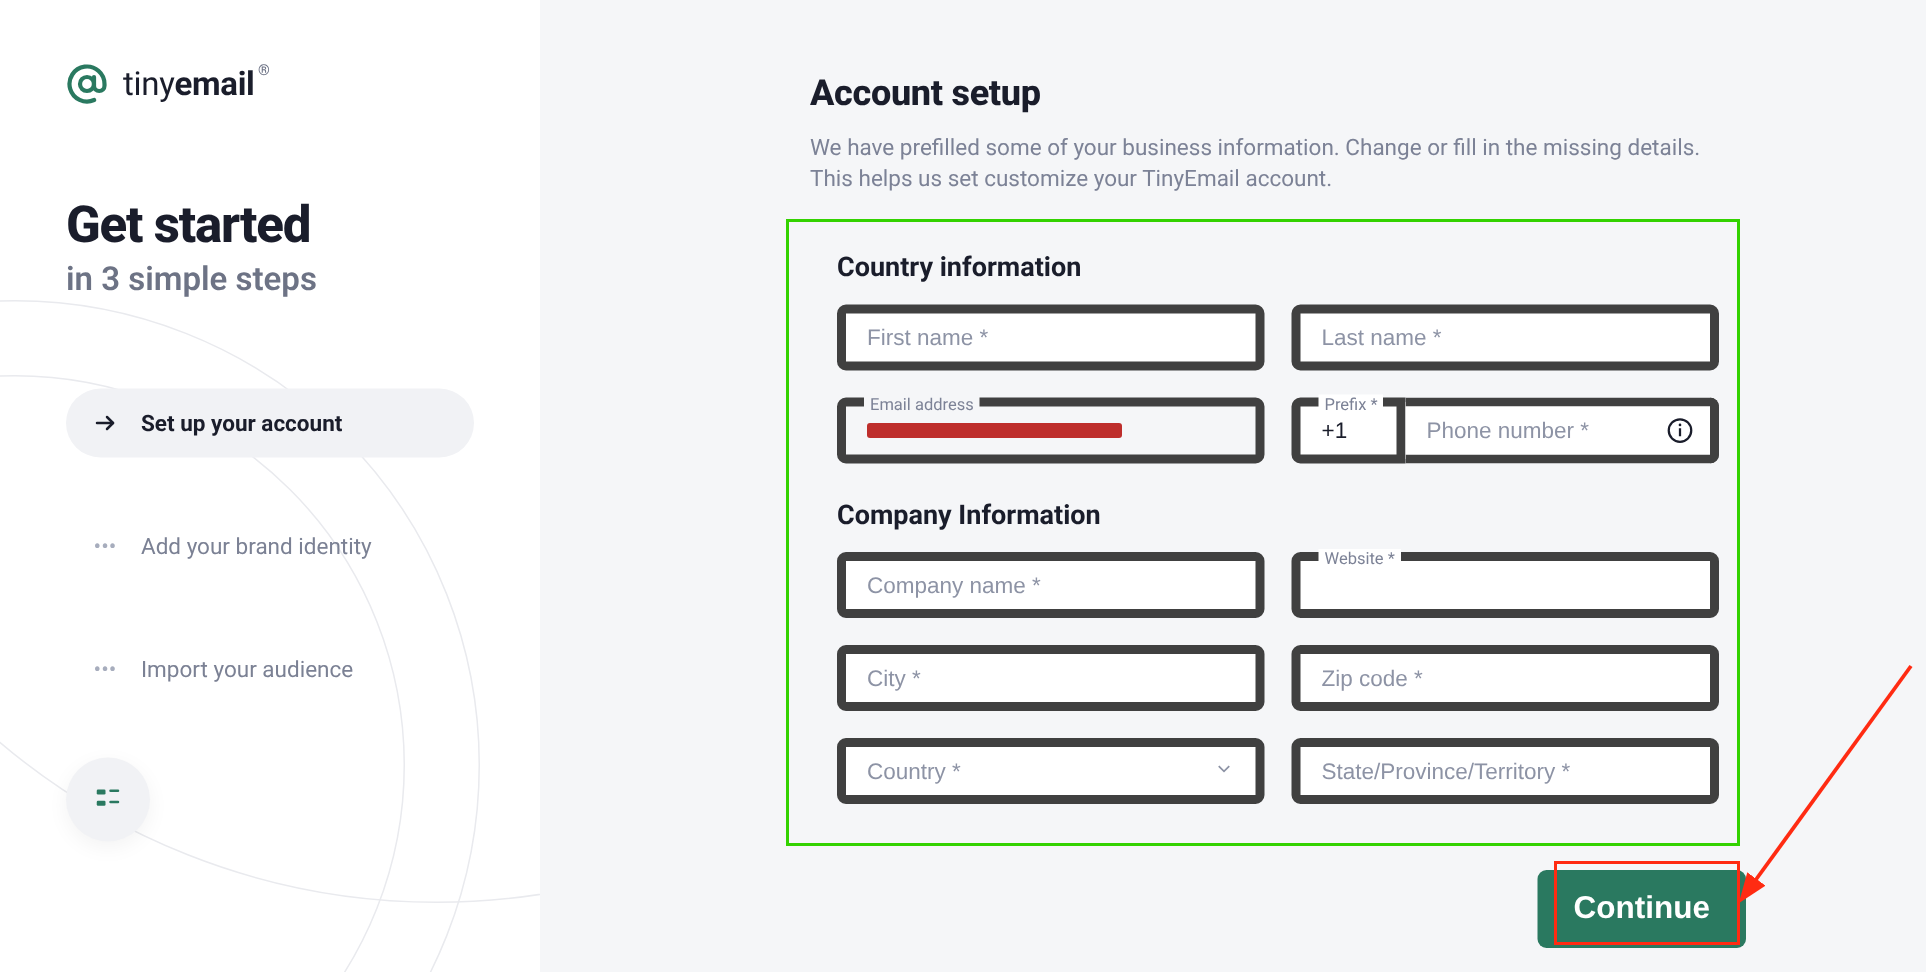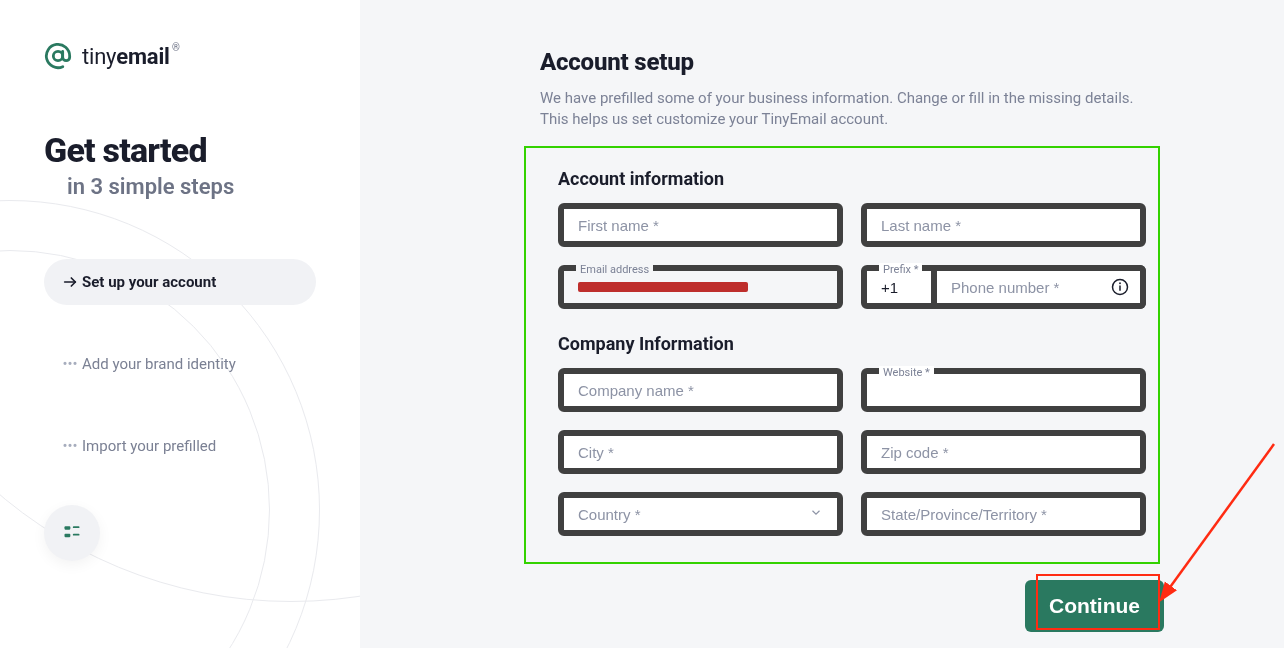--- a/index.html
+++ b/index.html
@@ -63,27 +63,26 @@
       font-size: 34px;
       font-weight: 800;
       letter-spacing: -0.8px;
       color: #1a1d2b;
     }
     .gs-sub {
       font-size: 22px;
       font-weight: 600;
       color: #6d7385;
       margin-top: 4px;
-      margin-left: 23px;
     }
     .steps { margin-top: 60px; }
     .step-item {
       display: flex;
       align-items: center;
-      gap: 4px;
+      gap: 16px;
       padding: 14px 18px;
       border-radius: 36px;
       font-size: 15px;
       color: #7b8194;
       margin-bottom: 36px;
       cursor: pointer;
     }
     .step-item.active {
       background: #f1f2f5;
       color: #1a1d2b;
@@ -303,41 +302,41 @@
               </svg>
           </span>
           <span>Set up your account</span>
         </div>
         <div class="step-item">
           <span class="bullet">•••</span>
           <span>Add your brand identity</span>
         </div>
         <div class="step-item">
           <span class="bullet">•••</span>
-          <span>Import your prefilled</span>
+          <span>Import your audience</span>
         </div>
       </div>
 
       <div class="bottom-icon">
         <svg width="20" height="20" viewBox="0 0 24 24" fill="none">
           <rect x="3" y="4" width="7" height="4" rx="1" fill="#2a7960"></rect>
           <rect x="13" y="4" width="8" height="2" rx="1" fill="#2a7960"></rect>
           <rect x="3" y="13" width="7" height="4" rx="1" fill="#2a7960"></rect>
           <rect x="13" y="13" width="8" height="2" rx="1" fill="#2a7960"></rect>
         </svg>
       </div>
     </div>
   </aside>
 
   <main class="main">
     <h1 class="page-title">Account setup</h1>
     <p class="page-desc">We have prefilled some of your business information. Change or fill in the missing details. This helps us set customize your TinyEmail account.</p>
 
     <div class="form-area">
-      <div class="section-h">Account information</div>
+      <div class="section-h">Country information</div>
       <div class="row2">
         <div class="field">
           <input type="text" placeholder="First name *" style="">
         </div>
         <div class="field">
           <input type="text" placeholder="Last name *" style="">
         </div>
       </div>
       <div class="row2">
         <div class="field disabled">

